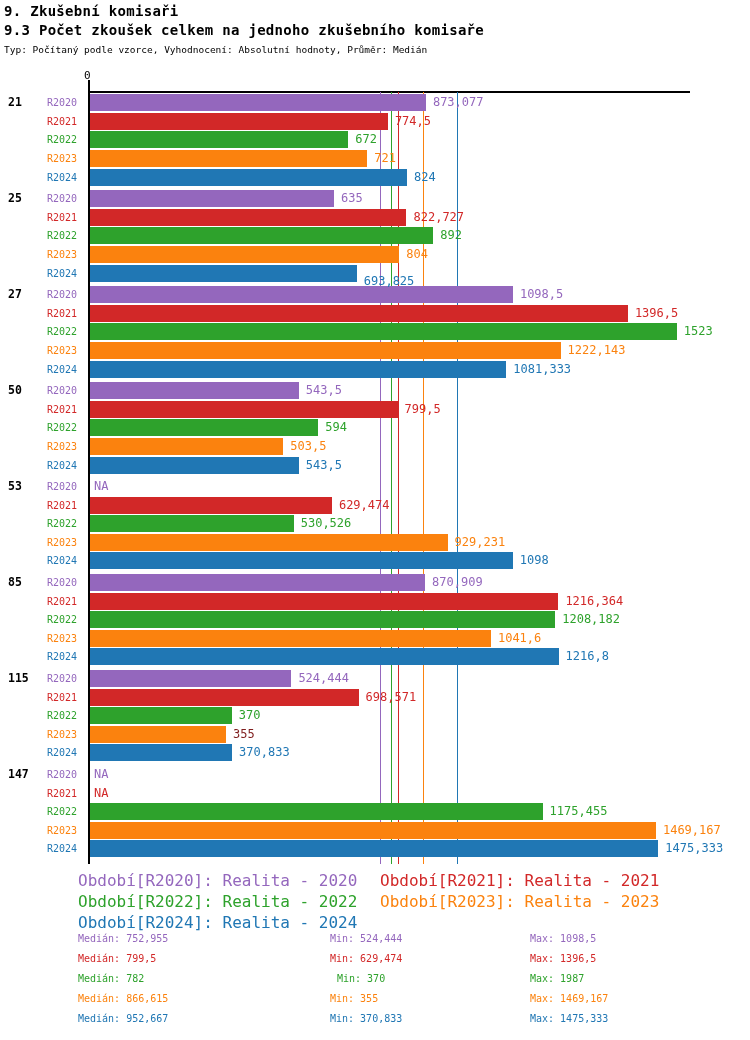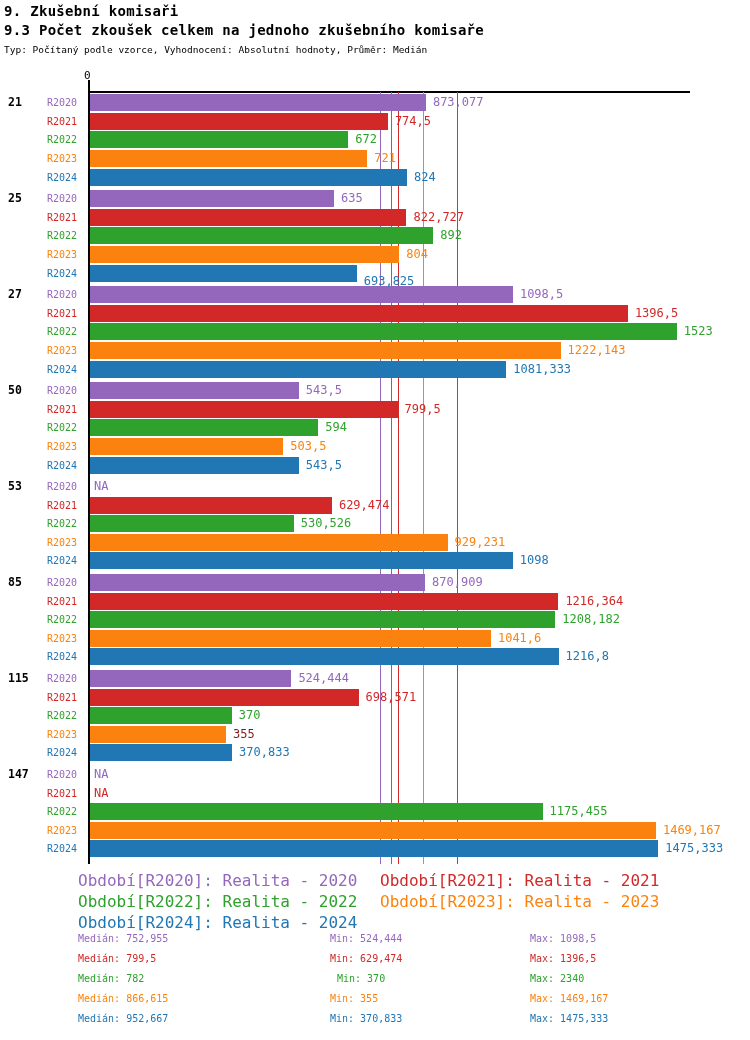--- a/index.html
+++ b/index.html
@@ -276,21 +276,21 @@
     </div>
   <div class="stats" id="stats">
       <div class="sitem" style="color: rgb(148, 103, 189); left: 78px; top: 0px;">Medián: 752,955</div>
       <div class="sitem" style="color: rgb(148, 103, 189); left: 330px; top: 0px;">Min: 524,444</div>
       <div class="sitem" style="color: rgb(148, 103, 189); left: 530px; top: 0px;">Max: 1098,5</div>
       <div class="sitem" style="color: rgb(210, 40, 40); left: 78px; top: 20px;">Medián: 799,5</div>
       <div class="sitem" style="color: rgb(210, 40, 40); left: 330px; top: 20px;">Min: 629,474</div>
       <div class="sitem" style="color: rgb(210, 40, 40); left: 530px; top: 20px;">Max: 1396,5</div>
       <div class="sitem" style="color: rgb(46, 162, 44); left: 78px; top: 40px;">Medián: 782</div>
       <div class="sitem" style="color: rgb(46, 162, 44); left: 337px; top: 40px;">Min: 370</div>
-      <div class="sitem" style="color: rgb(46, 162, 44); left: 530px; top: 40px;">Max: 2340</div>
+      <div class="sitem" style="color: rgb(46, 162, 44); left: 530px; top: 40px;">Max: 1987</div>
       <div class="sitem" style="color: rgb(251, 130, 14); left: 78px; top: 60px;">Medián: 866,615</div>
       <div class="sitem" style="color: rgb(251, 130, 14); left: 330px; top: 60px;">Min: 355</div>
       <div class="sitem" style="color: rgb(251, 130, 14); left: 530px; top: 60px;">Max: 1469,167</div>
       <div class="sitem" style="color: rgb(32, 119, 180); left: 78px; top: 80px;">Medián: 952,667</div>
       <div class="sitem" style="color: rgb(32, 119, 180); left: 330px; top: 80px;">Min: 370,833</div>
       <div class="sitem" style="color: rgb(32, 119, 180); left: 530px; top: 80px;">Max: 1475,333</div>
     </div>
 </div>
 
 </body></html>

